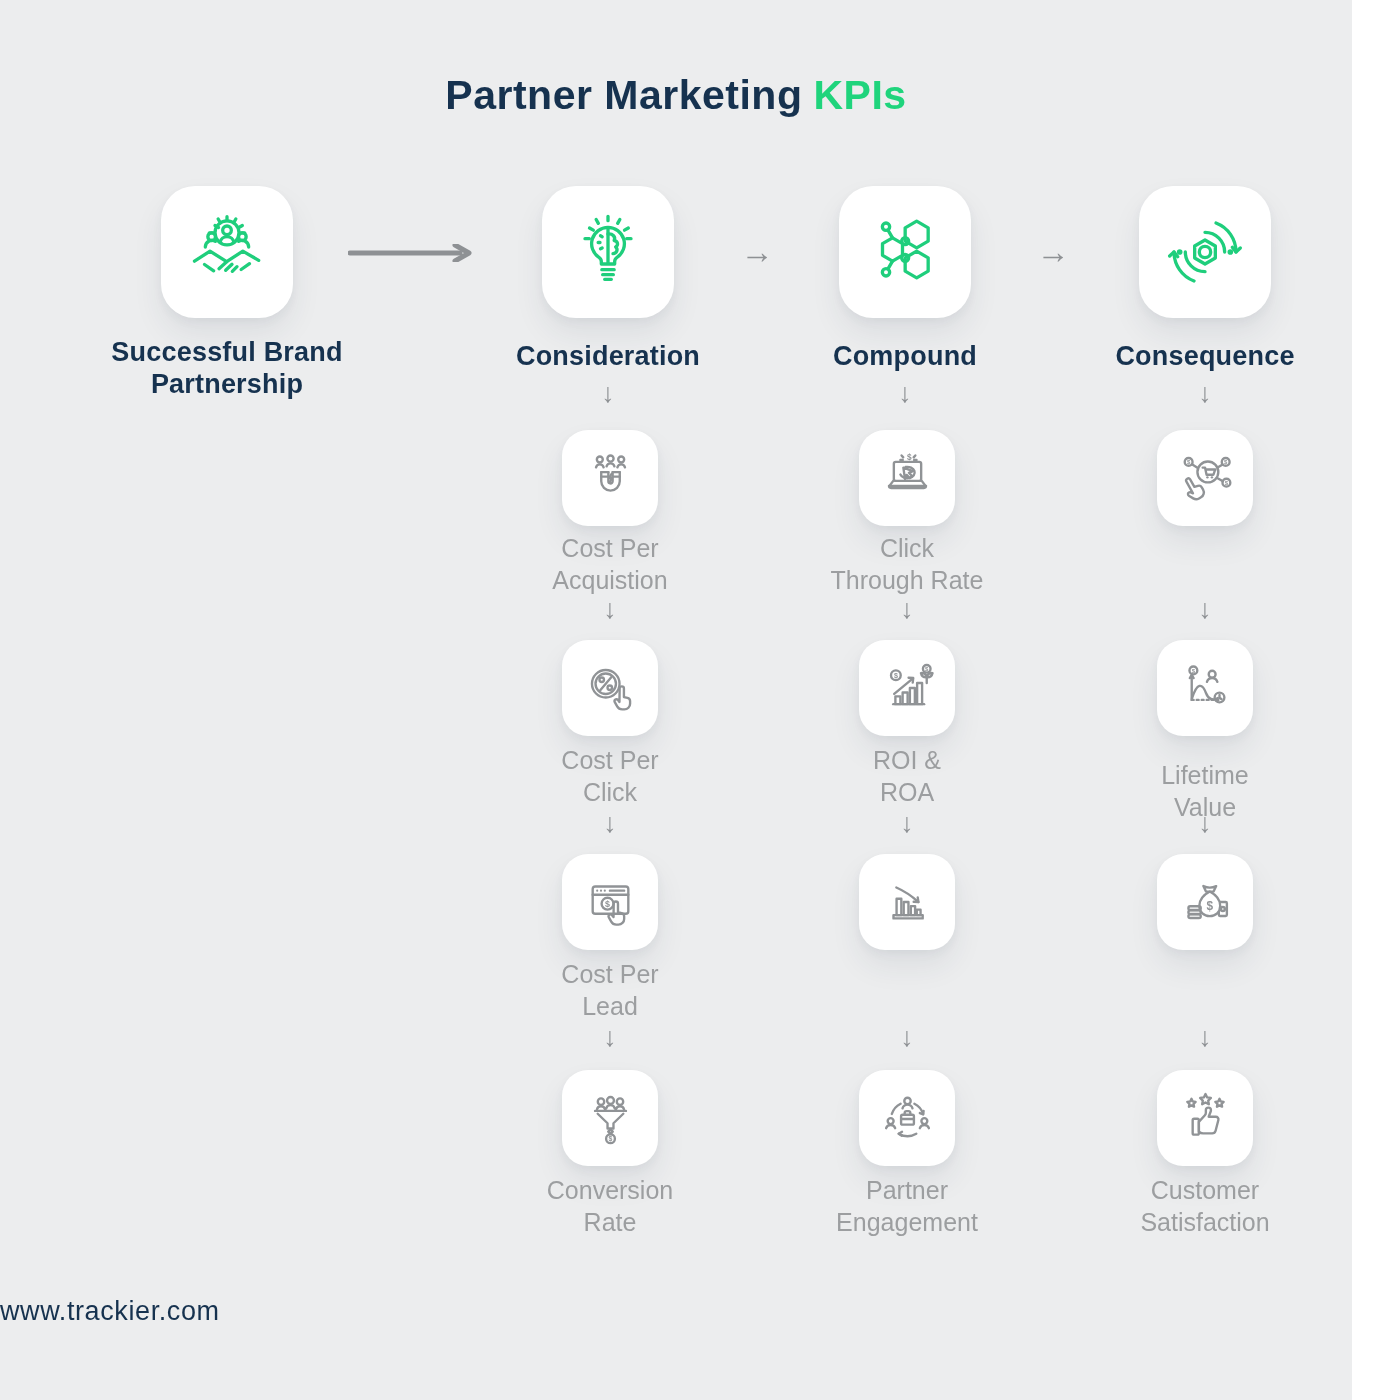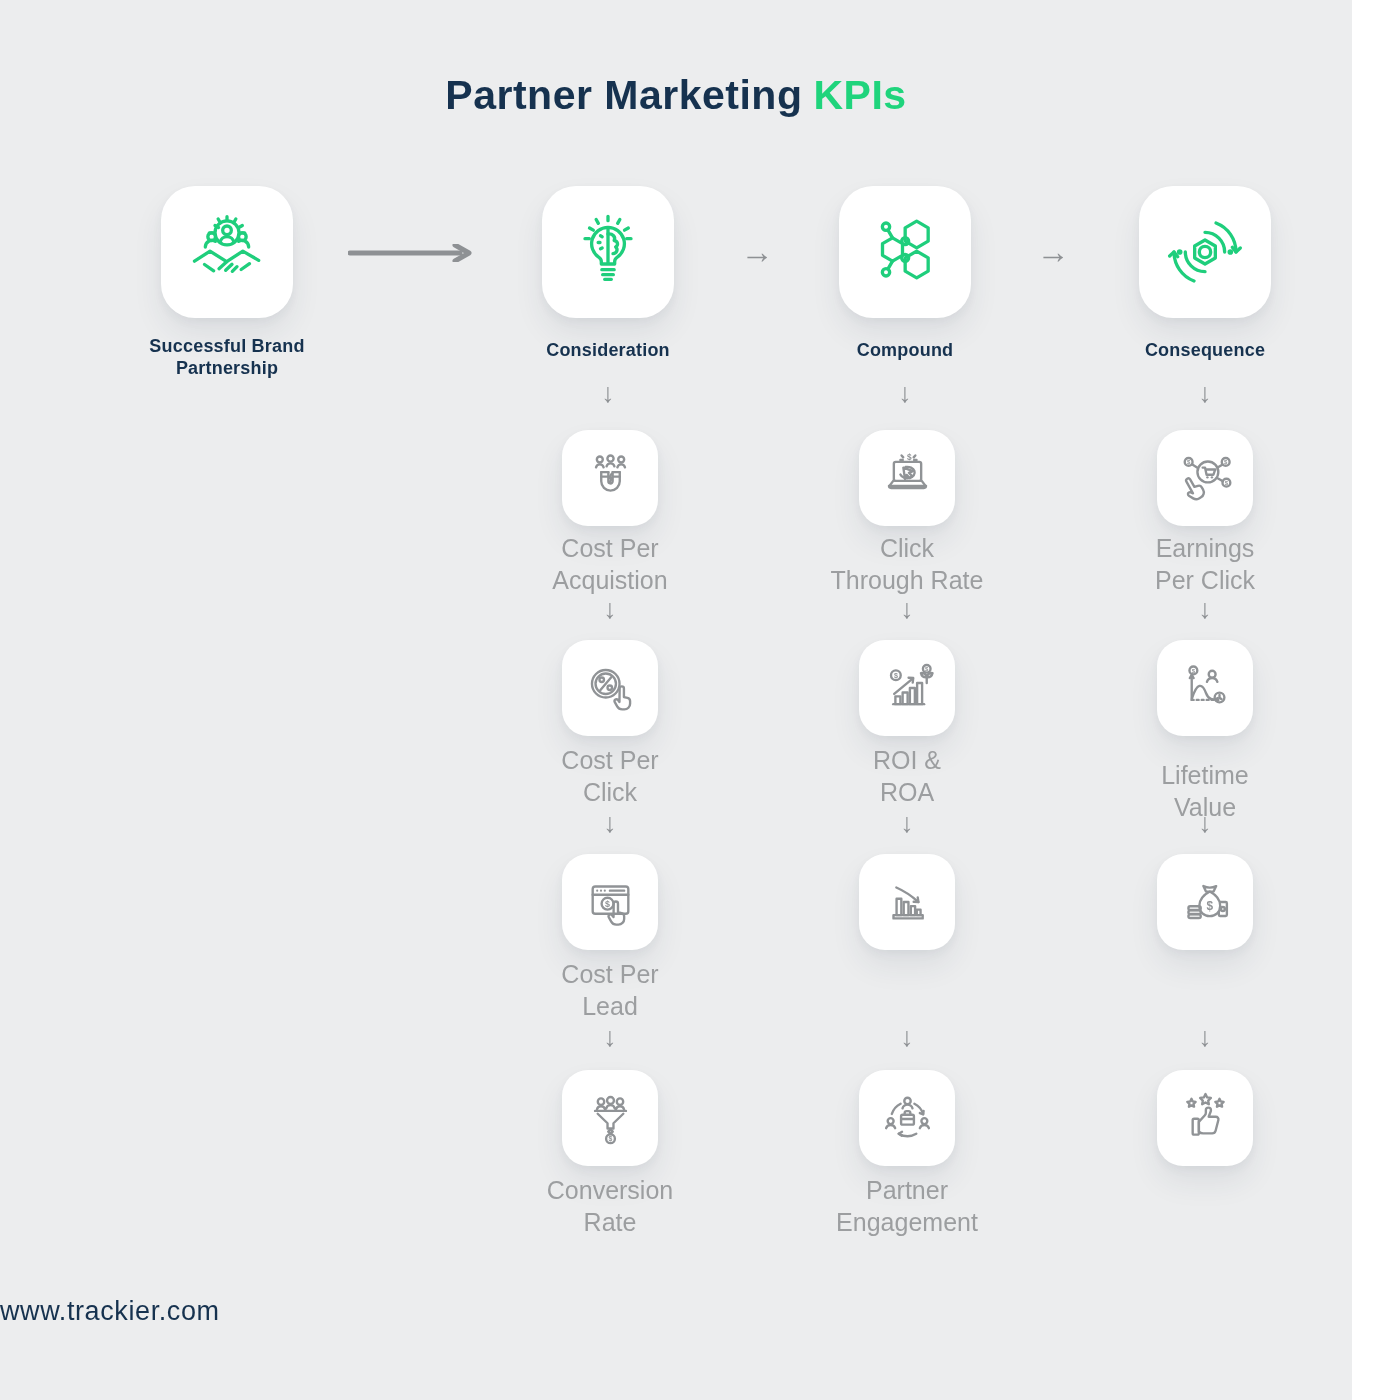--- a/index.html
+++ b/index.html
@@ -21,21 +21,21 @@
   }
   .card.big{width:132px;height:132px;border-radius:34px;}
   .card.small{width:96px;height:96px;border-radius:26px;}
   .icon{display:block;line-height:0;}
   .icon.big svg{width:80px;height:80px;}
   .icon.small svg{width:57px;height:57px;}
   .stage-icon{color:#1FCE7C;}
   .kpi-icon{color:#909396;}
   .stage-label{
     position:absolute;width:340px;text-align:center;
-    font-size:18px;font-weight:700;color:#16324F;
+    font-size:27px;font-weight:700;color:#16324F;
     white-space:pre-line;line-height:1.2;letter-spacing:.2px;
   }
   .kpi-label{
     position:absolute;width:280px;text-align:center;
     font-size:25px;color:#9C9EA0;white-space:pre-line;line-height:1.26;
   }
   .down-arrow{position:absolute;width:40px;text-align:center;font-size:27px;color:#8E9194;}
   .right-arrow{position:absolute;width:40px;text-align:center;font-size:33px;color:#8E9194;}
   .long-arrow{position:absolute;left:348px;top:244px;}
   .footer{
@@ -271,22 +271,20 @@
           <circle cx="41" cy="10" r="3.3"></circle>
           <text x="41" y="12.2" font-size="5" fill="currentColor" stroke="none" text-anchor="middle" font-family="Liberation Sans,sans-serif" font-weight="bold">$</text>
           <circle cx="41.6" cy="27.5" r="3.3"></circle>
           <text x="41.6" y="29.7" font-size="5" fill="currentColor" stroke="none" text-anchor="middle" font-family="Liberation Sans,sans-serif" font-weight="bold">$</text>
           <path d="M12.6 12l4.6 3M38.4 12.2l-4.2 2.6M38.6 26.4l-4-2.4"></path>
           <g transform="translate(14,33.5) rotate(-30)">
             <path d="M-1.8 -9a1.8 1.8 0 0 1 3.6 0v7.2l3 .7a2.8 2.8 0 0 1 2.2 2.7v2.2a4.8 4.8 0 0 1-4.8 4.8h-1.9a4.8 4.8 0 0 1-4.2-2.5l-2.1-3.8c-.55-1 .18-2.3 1.35-2.3.55 0 1.1.25 1.45.7l1.25 1.6z"></path>
           </g>
         </svg></span>
   </div>
-  <div class="kpi-label" style="left:1065px;top:533px">Earnings
-Per Click</div>
   <div class="down-arrow" style="left:1185px;top:594px">↓</div>
 
   <div class="card small" style="left:1157px;top:640px">
     <span class="icon small kpi-icon"><svg viewBox="0 0 48 48" fill="none" stroke="currentColor" stroke-width="2" stroke-linecap="round" stroke-linejoin="round">
           <path d="M12.4 12.6v21"></path>
           <path d="M12.4 12.6l-1.6 2.6M12.4 12.6l1.6 2.6"></path>
           <path d="M12.4 33.6h22.4" stroke-dasharray="1.6 2.6"></path>
           <path d="M12.6 32.4c4.2-13.2 8.6-13.4 11.8-4.6 2 5.4 5.8 6.6 10 4.2"></path>
           <circle cx="13.8" cy="8.8" r="3.3"></circle>
           <text x="13.8" y="11" font-size="5" fill="currentColor" stroke="none" text-anchor="middle" font-family="Liberation Sans,sans-serif" font-weight="bold">$</text>
@@ -316,15 +314,17 @@
 
   <div class="card small" style="left:1157px;top:1070px">
     <span class="icon small kpi-icon"><svg viewBox="0 0 48 48" fill="none" stroke="currentColor" stroke-width="2" stroke-linecap="round" stroke-linejoin="round">
           <path d="M24 3.4l1.4 2.85 3.15.46-2.28 2.22.54 3.13L24 10.58l-2.81 1.48.54-3.13-2.28-2.22 3.15-.46z"></path>
           <path d="M12.2 7.4l1.08 2.2 2.42.35-1.75 1.7.41 2.4-2.16-1.13-2.16 1.13.41-2.4-1.75-1.7 2.42-.35z"></path>
           <path d="M35.8 7.4l1.08 2.2 2.42.35-1.75 1.7.41 2.4-2.16-1.13-2.16 1.13.41-2.4-1.75-1.7 2.42-.35z"></path>
           <rect x="13.2" y="24.2" width="5.2" height="13.4" rx="1.2"></rect>
           <path d="M18.4 26.8l4.9-5.3c.6-.66 1-1.52 1-2.42v-2.14c0-1.18.96-2.14 2.14-2.14 1.18 0 2.14.96 2.14 2.14 0 .38-.06.76-.2 1.12l-1.72 4.44h6c1.47 0 2.54 1.38 2.18 2.8l-2.34 9.04a2.95 2.95 0 0 1-2.86 2.2h-7.7c-1.33 0-2.6-.55-3.5-1.52z"></path>
         </svg></span>
   </div>
+  <div class="kpi-label" style="left:1065px;top:1175px">Customer
+Satisfaction</div>
 
   <div class="footer">www.trackier.com</div>
 </div>
 
 </body></html>

